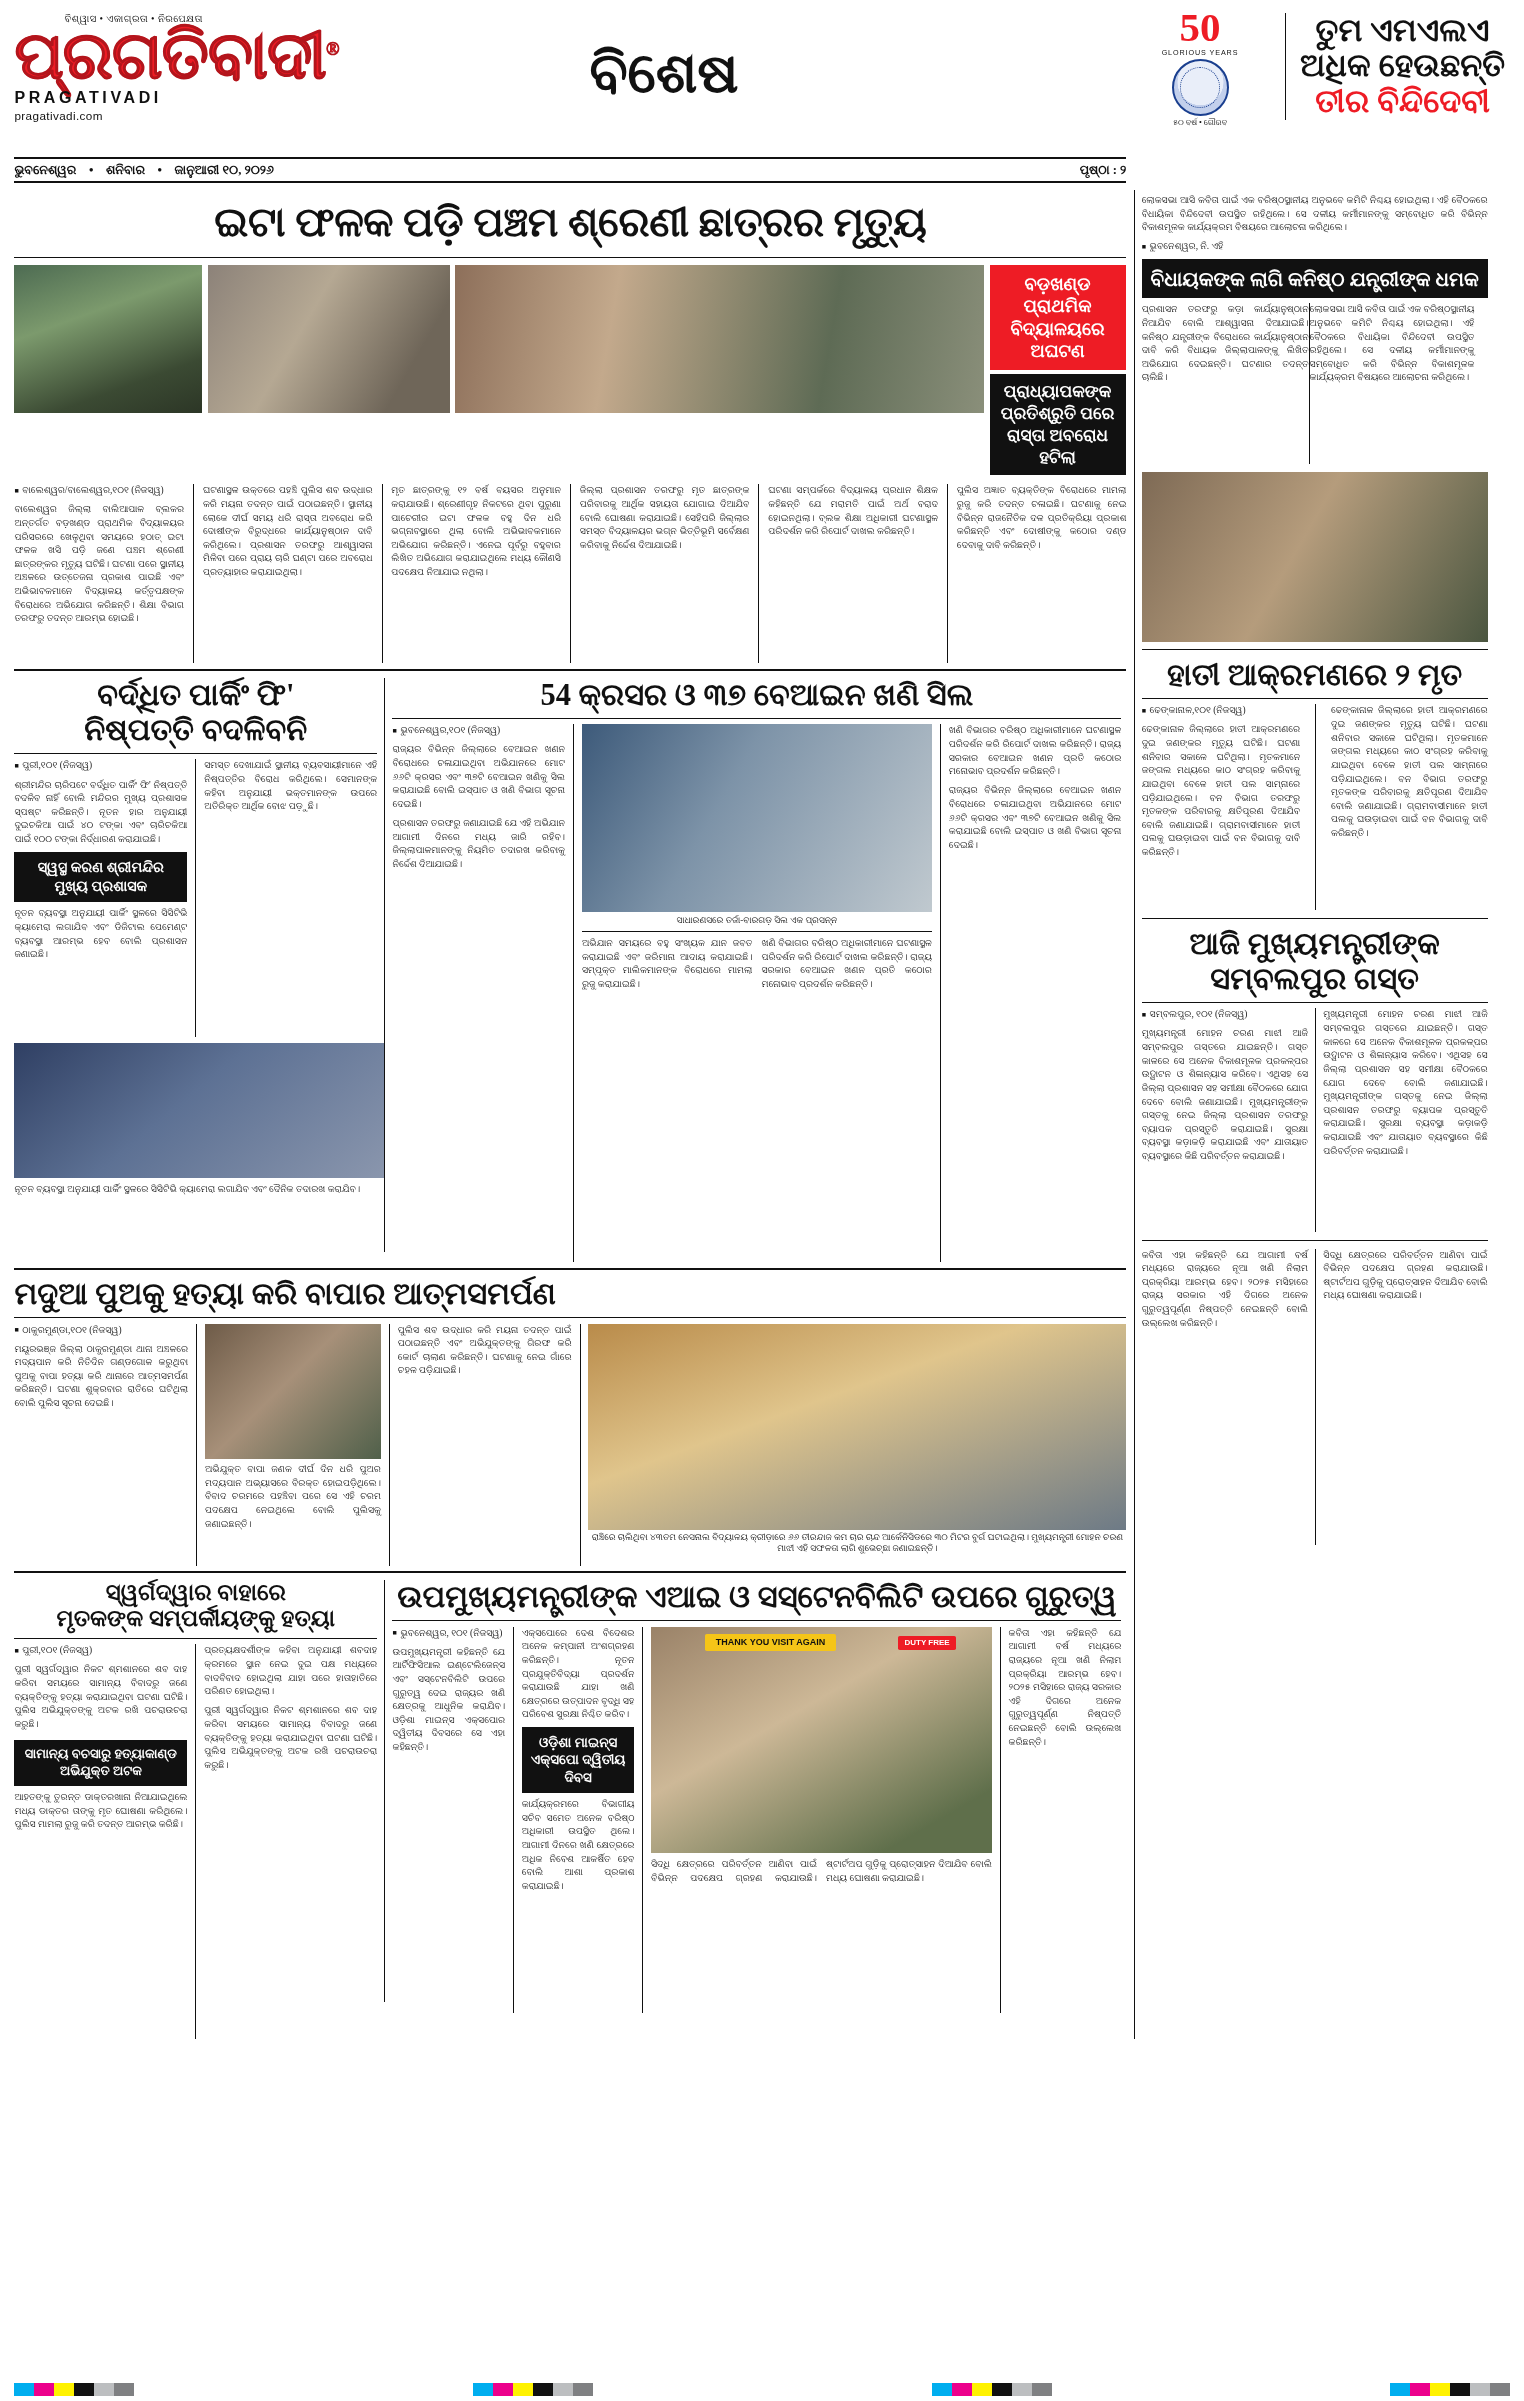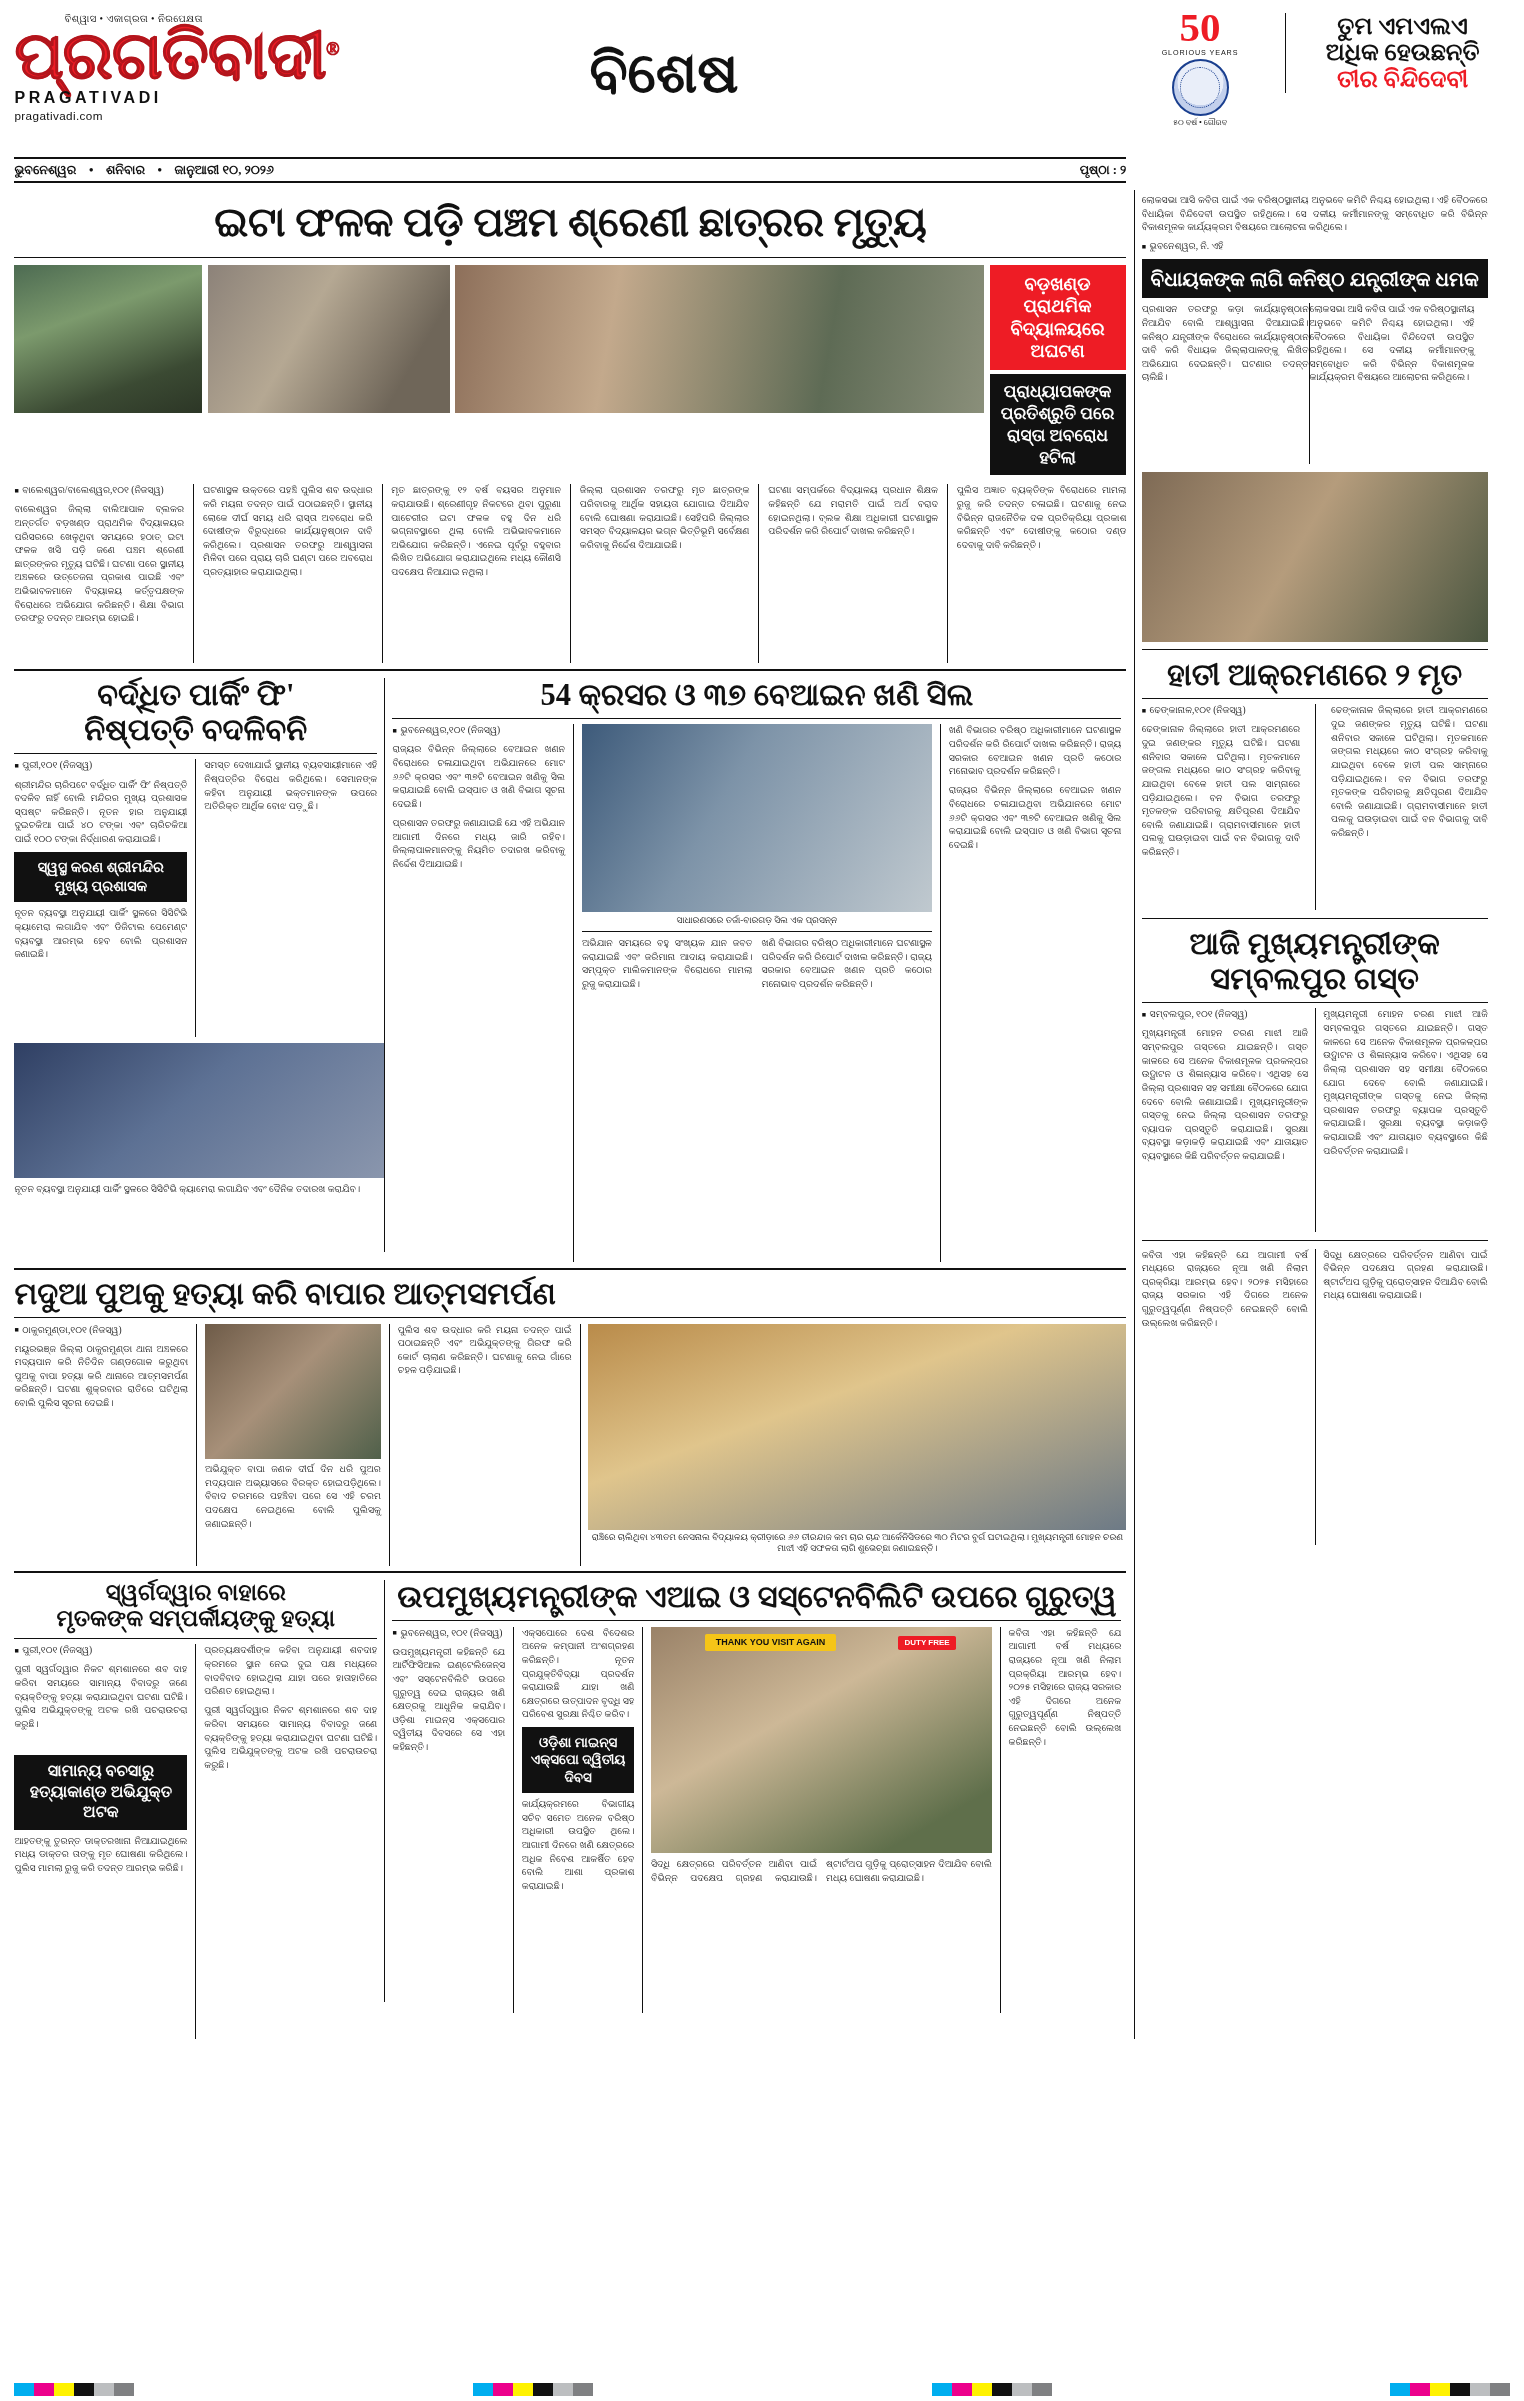--- a/index.html
+++ b/index.html
@@ -101,21 +101,21 @@
     padding:7.2px 5.4px;
   }
   .blackbox {
     background:#111; color:#fff; font-family:"Liberation Serif",serif;
     font-weight:bold; text-align:center; font-size:17px; line-height:1.3; padding:6.3px 5.4px;
   }
 
   .right-col { width:226px; }
   .redhead {
     font-family:"Liberation Serif",serif; font-weight:bold; text-align:center;
-    font-size:24px; line-height:1.12;
+    font-size:32px; line-height:1.12;
   }
   .redhead .rd { color:#ee1c25; }
 
   
   .colorbar { position:absolute; bottom:5.4px; left:14.4px; width:1496px; height:12.6px; display:flex; }
   .cb-group { display:flex; }
   .cb { width:20px; height:12.6px; }
 
   .flex { display:flex; }
   .vline { width:0.9px; background:#111; }
@@ -331,21 +331,21 @@
             <div>ସ୍ୱର୍ଗଦ୍ୱାର ବାହାରେ</div>
             <div>ମୃତକଙ୍କ ସମ୍ପର୍କୀୟଙ୍କୁ ହତ୍ୟା</div>
           </div>
           <div class="rule hr1" style="margin:5.4px 0;"></div>
           <div class="flex" style="gap:8px;">
             <div style="width:176px;">
               <div class="col-text">
                 <p class="lead">ପୁରୀ,୧୦୧ (ନିଜସ୍ୱ)</p>
                 <p>ପୁରୀ ସ୍ୱର୍ଗଦ୍ୱାର ନିକଟ ଶ୍ମଶାନରେ ଶବ ଦାହ କରିବା ସମୟରେ ସାମାନ୍ୟ ବିବାଦରୁ ଜଣେ ବ୍ୟକ୍ତିଙ୍କୁ ହତ୍ୟା କରାଯାଇଥିବା ଘଟଣା ଘଟିଛି। ପୁଲିସ ଅଭିଯୁକ୍ତଙ୍କୁ ଅଟକ ରଖି ପଚରାଉଚରା କରୁଛି।</p>
               </div>
-              <div class="blackbox odia" style="margin-top:23px;font-size:16px;">ସାମାନ୍ୟ ବଚସାରୁ ହତ୍ୟାକାଣ୍ଡ ଅଭିଯୁକ୍ତ ଅଟକ</div>
+              <div class="blackbox odia" style="margin-top:8px;font-size:13px;">ସାମାନ୍ୟ ବଚସାରୁ ହତ୍ୟାକାଣ୍ଡ ଅଭିଯୁକ୍ତ ଅଟକ</div>
               <div class="col-text" style="margin-top:5px;">
                 <p>ଆହତଙ୍କୁ ତୁରନ୍ତ ଡାକ୍ତରଖାନା ନିଆଯାଇଥିଲେ ମଧ୍ୟ ଡାକ୍ତର ତାଙ୍କୁ ମୃତ ଘୋଷଣା କରିଥିଲେ। ପୁଲିସ ମାମଲା ରୁଜୁ କରି ତଦନ୍ତ ଆରମ୍ଭ କରିଛି।</p>
               </div>
             </div>
             <div class="vline" style="height:395px;"></div>
             <div style="width:176px;">
               <div class="col-text">
                   <p>ପ୍ରତ୍ୟକ୍ଷଦର୍ଶୀଙ୍କ କହିବା ଅନୁଯାୟୀ ଶବଦାହ କ୍ରମରେ ସ୍ଥାନ ନେଇ ଦୁଇ ପକ୍ଷ ମଧ୍ୟରେ ବାଦବିବାଦ ହୋଇଥିଲା ଯାହା ପରେ ହାତାହାତିରେ ପରିଣତ ହୋଇଥିଲା।</p>
               <p>ପୁରୀ ସ୍ୱର୍ଗଦ୍ୱାର ନିକଟ ଶ୍ମଶାନରେ ଶବ ଦାହ କରିବା ସମୟରେ ସାମାନ୍ୟ ବିବାଦରୁ ଜଣେ ବ୍ୟକ୍ତିଙ୍କୁ ହତ୍ୟା କରାଯାଇଥିବା ଘଟଣା ଘଟିଛି। ପୁଲିସ ଅଭିଯୁକ୍ତଙ୍କୁ ଅଟକ ରଖି ପଚରାଉଚରା କରୁଛି।</p>
                 </div>

